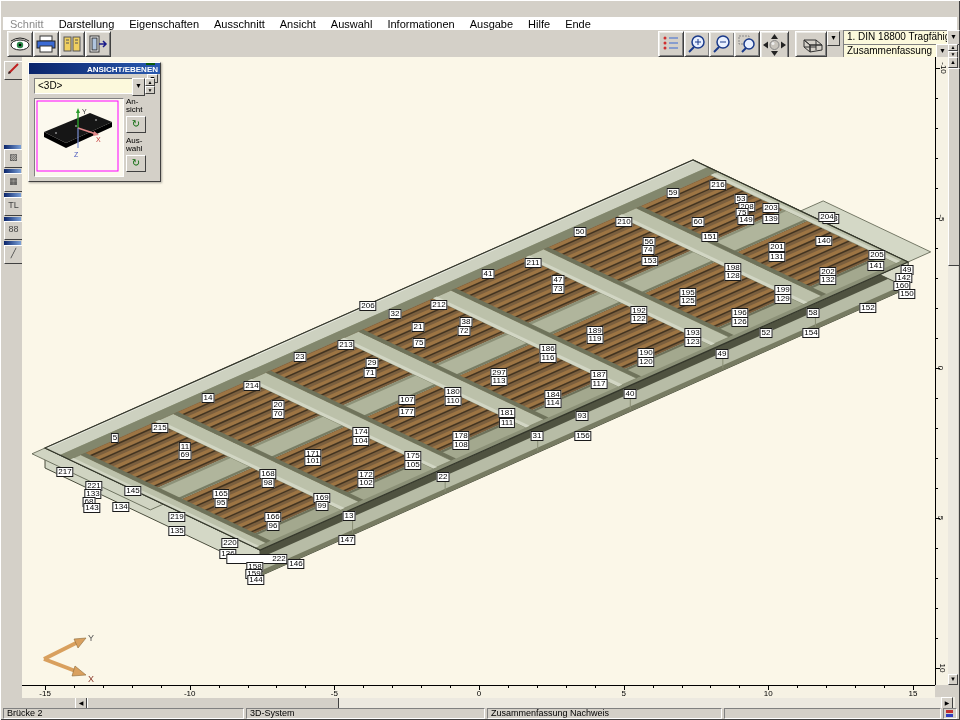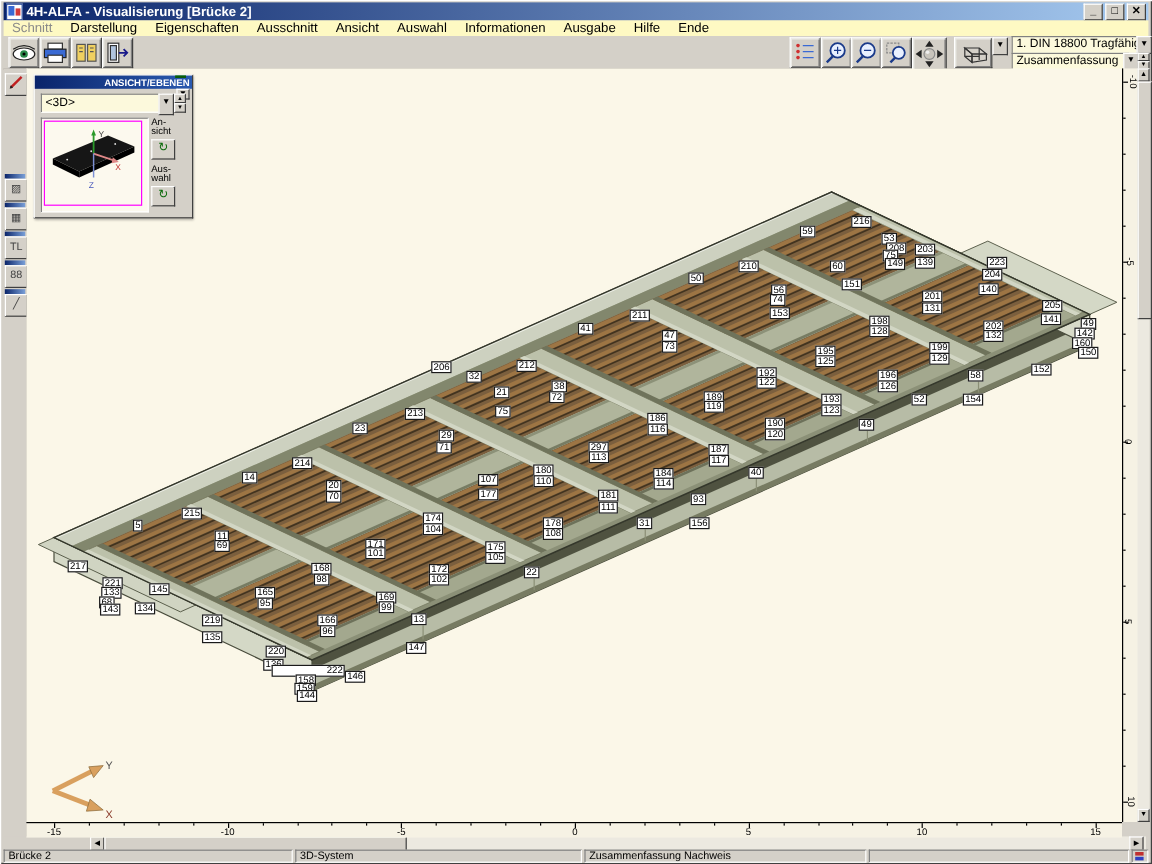--- a/index.html
+++ b/index.html
@@ -11,21 +11,21 @@
     background:linear-gradient(90deg,#0a246a,#a6caf0);display:flex;align-items:center;}
   .title-icon{width:12px;height:12px;margin:0 3px 0 2px;background:#fff;border:1px solid #2a4a9a;position:relative;}
   .title-icon::before{content:"";position:absolute;left:1px;top:1px;width:5px;height:8px;background:#3a6ad4;}
   .title-icon::after{content:"";position:absolute;right:1px;top:3px;width:4px;height:6px;background:#d43a3a;}
   .title-text{color:#fff;font-size:11px;font-weight:bold;letter-spacing:0;white-space:nowrap;}
   .win-buttons{margin-left:auto;display:flex;gap:2px;padding-right:2px;}
   .win-btn{width:14px;height:12px;background:#d4d0c8;border:1px solid;border-color:#fff #404040 #404040 #fff;
     font-size:9px;line-height:10px;text-align:center;font-weight:bold;color:#000;}
   
   .menubar{position:absolute;left:3px;top:17px;right:3px;height:13px;display:flex;gap:15px;
-    align-items:center;padding-left:7px;font-size:11px;background:#fef9c3;}
+    align-items:center;padding-left:7px;font-size:11px;background:#ffffff;}
   .menu-item{white-space:nowrap;color:#000;}
   .menu-item.disabled{color:#8a8a8a;}
   
   .toolbar{position:absolute;left:3px;top:30px;right:3px;height:27px;background:#d4d0c8;border-bottom:1px solid #9a968e;}
   .tbtn{position:absolute;top:1px;width:24px;height:24px;background:#d4d0c8;border:1px solid;
     border-color:#fff #404040 #404040 #fff;box-shadow:inset 1px 1px 0 #ecebe6,inset -1px -1px 0 #808080;
     display:flex;align-items:center;justify-content:center;}
   .combo{position:absolute;height:13px;background:#fcf9dc;border:1px solid;border-color:#808080 #fff #fff #808080;
     font-size:10px;line-height:12px;padding-left:3px;white-space:nowrap;overflow:hidden;}
   .dd{position:absolute;width:11px;height:13px;background:#d4d0c8;border:1px solid;border-color:#fff #404040 #404040 #fff;
@@ -83,29 +83,20 @@
   .sicon{width:12px;height:9px;border:1px solid;border-color:#808080 #fff #fff #808080;position:relative;}
   .sicon::before{content:"";position:absolute;left:2px;top:1px;width:7px;height:3px;background:#c03030;}
   .sicon::after{content:"";position:absolute;left:2px;bottom:1px;width:7px;height:3px;background:#3040c0;}
   .axisicon{position:absolute;left:8px;top:572px;z-index:2;}
 </style>
 </head>
 <body>
 
 <div class="app">
 
-  <div class="titlebar">
-    <div class="title-icon"></div>
-    <span class="title-text">4H-ALFA - Visualisierung [Brücke 2]</span>
-    <div class="win-buttons">
-      <div class="win-btn">_</div>
-      <div class="win-btn">□</div>
-      <div class="win-btn">✕</div>
-    </div>
-  </div>
 
   <div class="menubar">
       <span class="menu-item disabled">Schnitt</span>
       <span class="menu-item">Darstellung</span>
       <span class="menu-item">Eigenschaften</span>
       <span class="menu-item">Ausschnitt</span>
       <span class="menu-item">Ansicht</span>
       <span class="menu-item">Auswahl</span>
       <span class="menu-item">Informationen</span>
       <span class="menu-item">Ausgabe</span>
@@ -323,21 +314,21 @@
         <div class="elabel" style="left: 676px; top: 165px;">60</div>
         <div class="elabel" style="left: 602px; top: 165px;">210</div>
         <div class="elabel" style="left: 558px; top: 175px;">50</div>
         <div class="elabel" style="left: 719px; top: 142px;">53</div>
         <div class="elabel" style="left: 725px; top: 150px;">208</div>
         <div class="elabel" style="left: 720px; top: 156px;">75</div>
         <div class="elabel" style="left: 724px; top: 163px;">149</div>
         <div class="elabel" style="left: 809px; top: 162px;">223</div>
         <div class="elabel" style="left: 749px; top: 151px;">203</div>
         <div class="elabel" style="left: 749px; top: 162px;">139</div>
-        <div class="elabel" style="left: 805px; top: 172px;">204</div>
+        <div class="elabel" style="left: 805px; top: 160px;">204</div>
         <div class="elabel" style="left: 802px; top: 184px;">140</div>
         <div class="elabel" style="left: 855px; top: 198px;">205</div>
         <div class="elabel" style="left: 854px; top: 209px;">141</div>
         <div class="elabel" style="left: 688px; top: 180px;">151</div>
         <div class="elabel" style="left: 627px; top: 185px;">56</div>
         <div class="elabel" style="left: 626px; top: 193px;">74</div>
         <div class="elabel" style="left: 628px; top: 204px;">153</div>
         <div class="elabel" style="left: 755px; top: 190px;">201</div>
         <div class="elabel" style="left: 755px; top: 200px;">131</div>
         <div class="elabel" style="left: 806px; top: 215px;">202</div>

